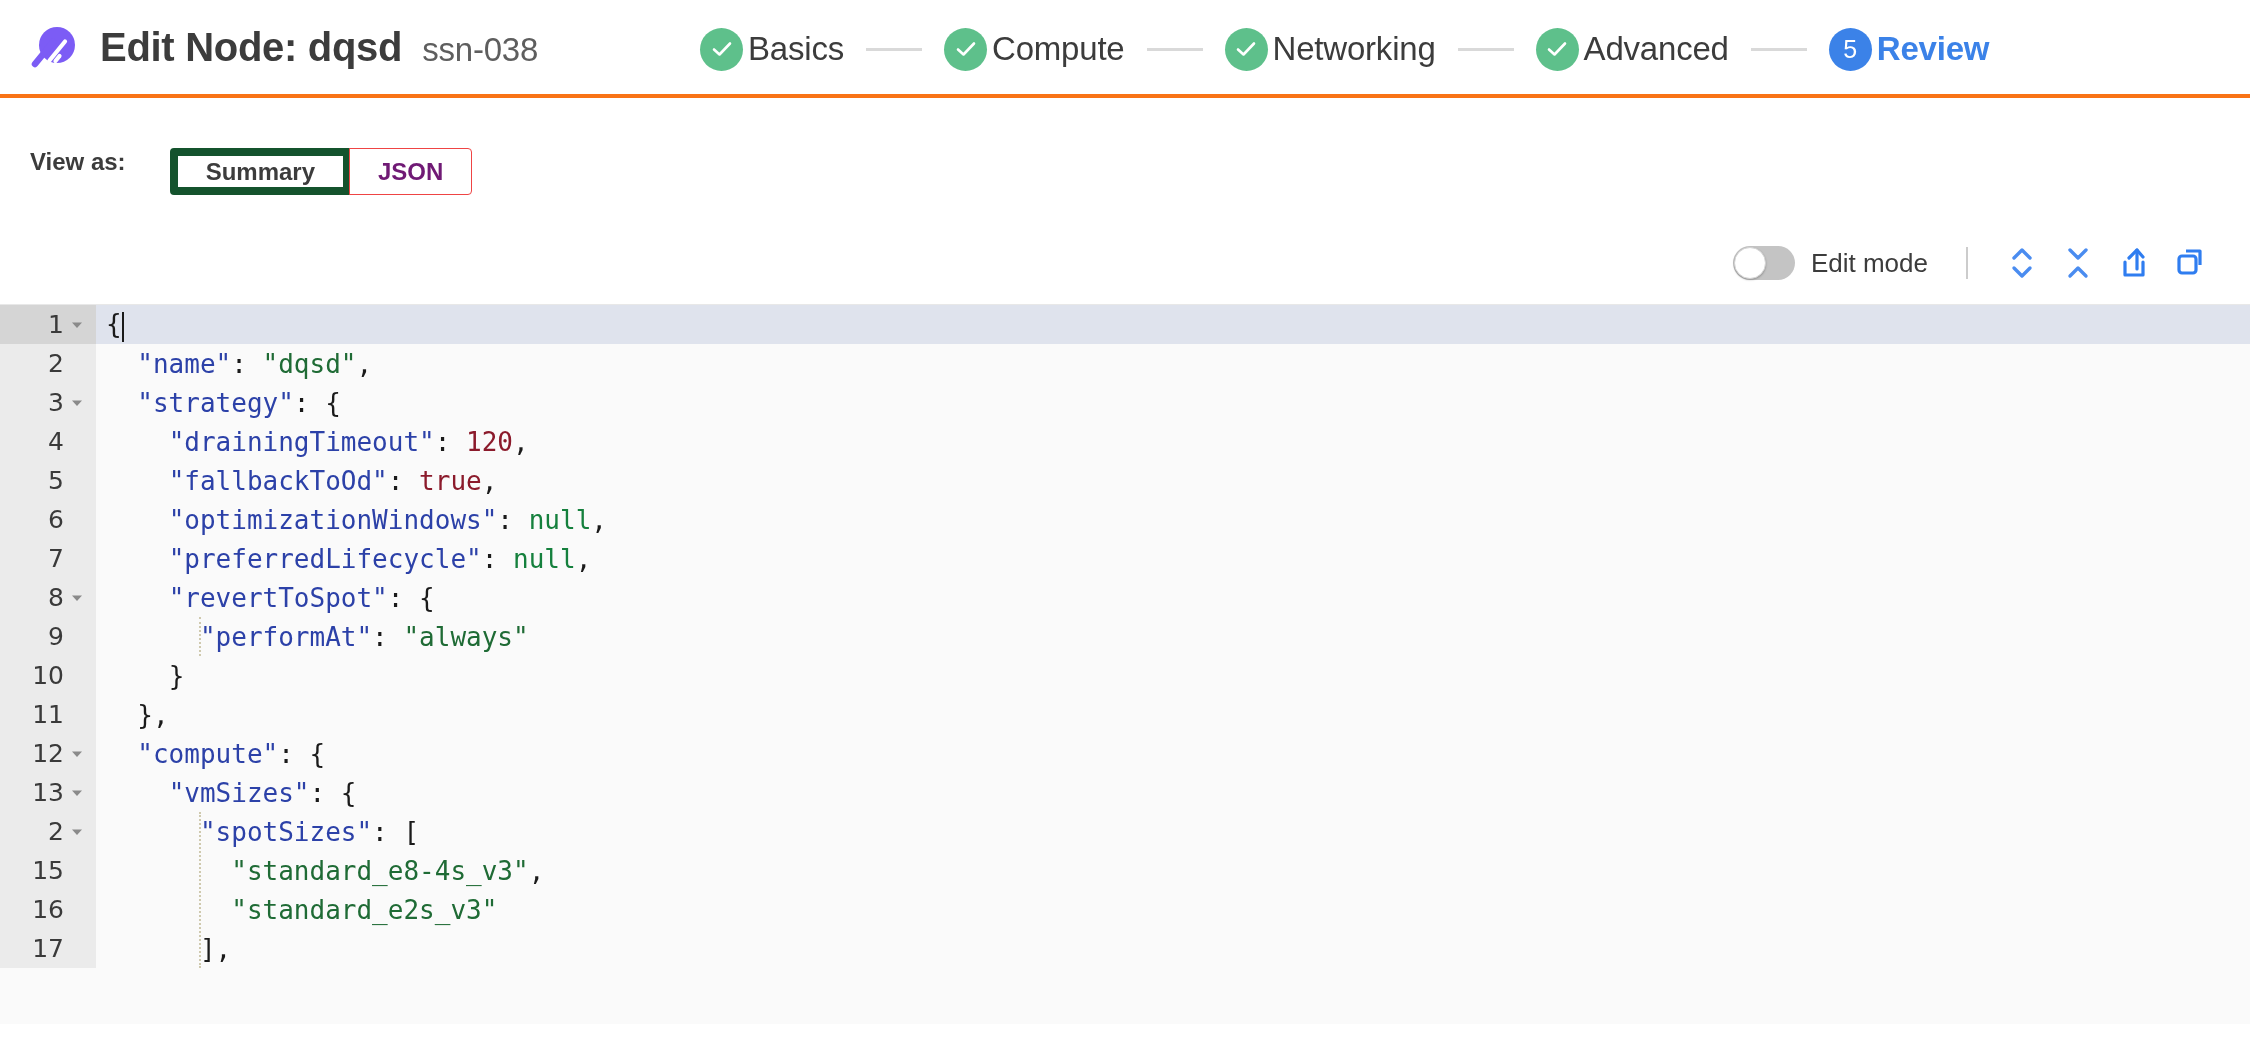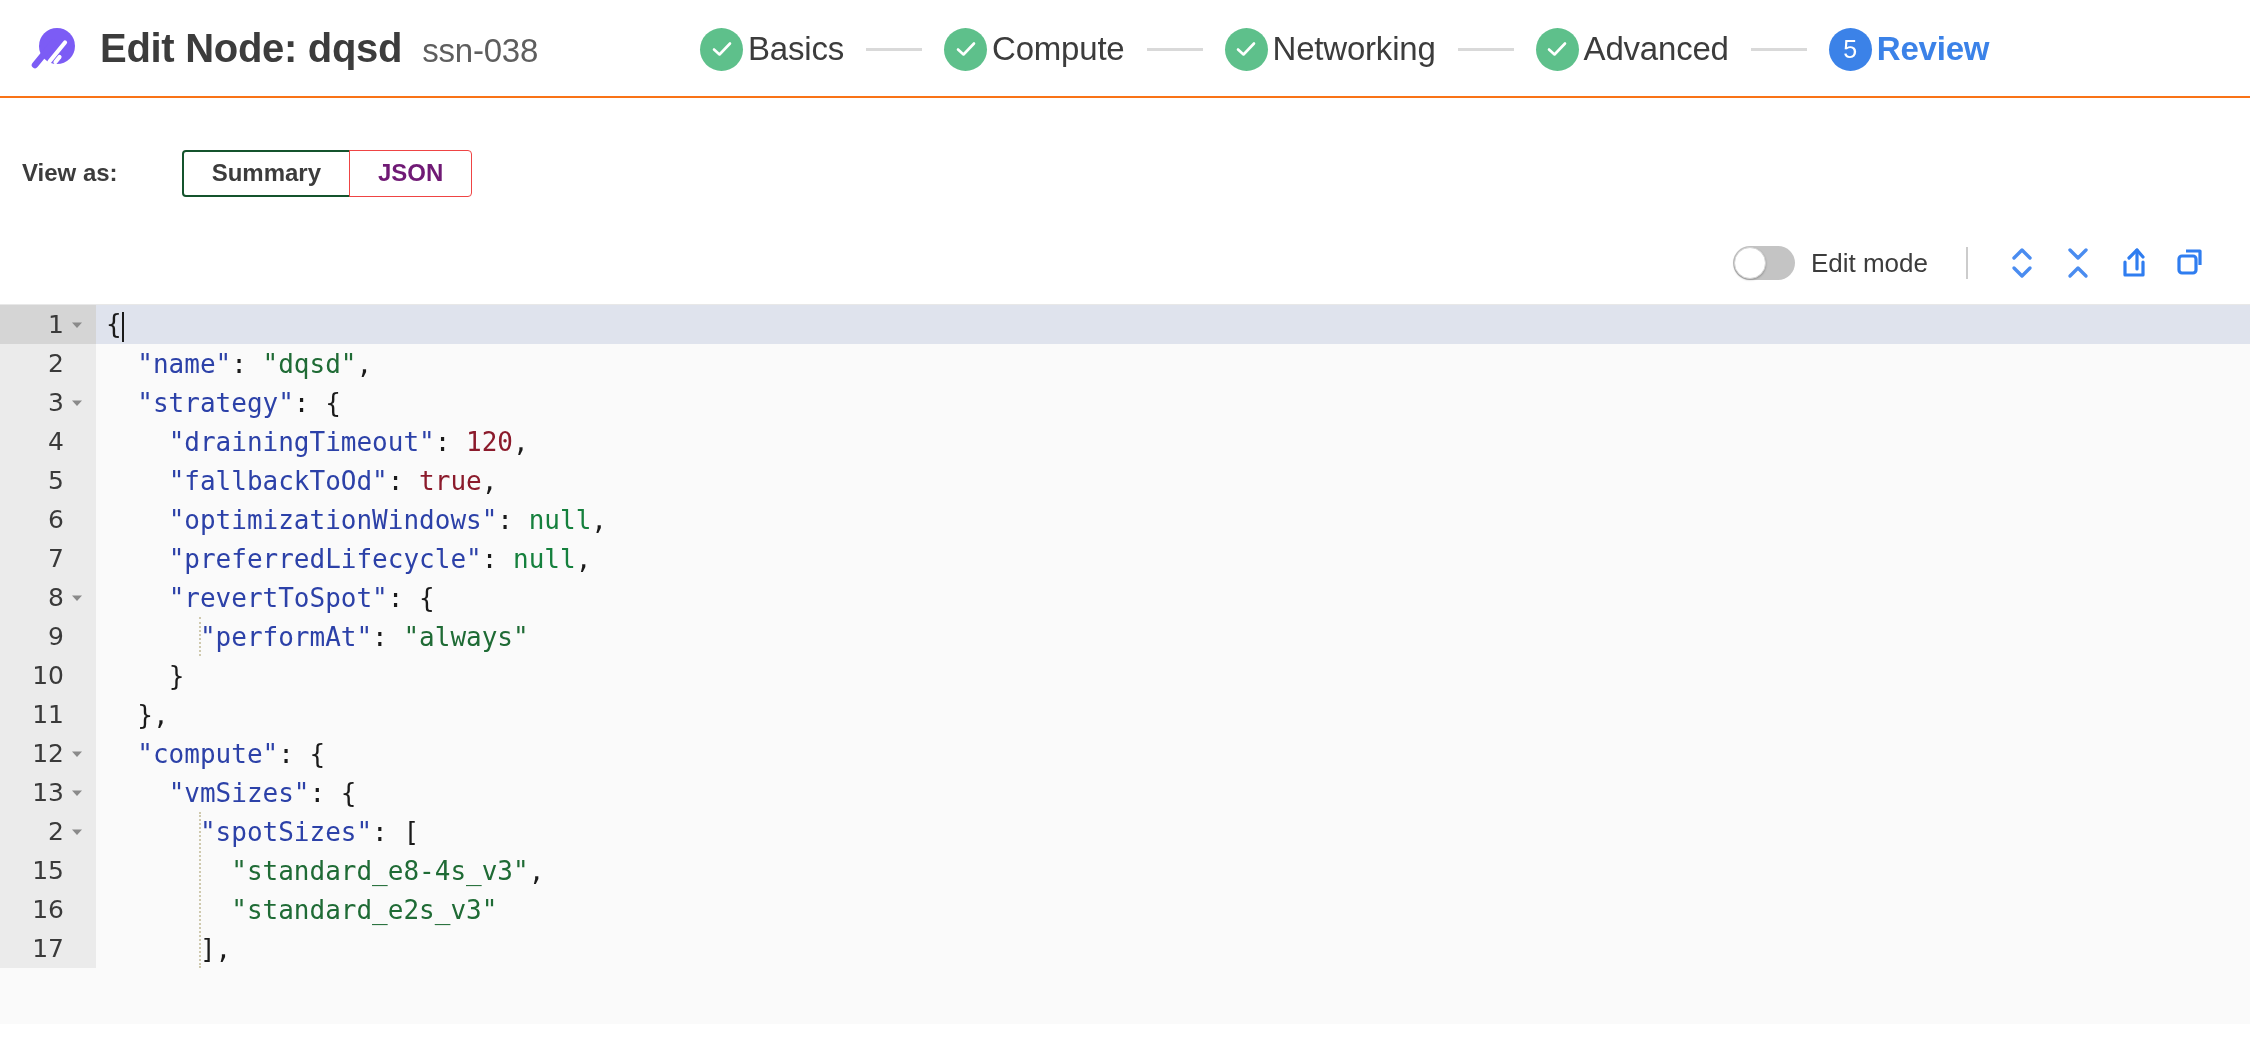--- a/index.html
+++ b/index.html
@@ -10,21 +10,21 @@
     font-family: "Liberation Sans", sans-serif;
     overflow: hidden;
   }
 
   
   .header {
     position: relative;
     height: 98px;
     display: flex;
     align-items: center;
-    border-bottom: 2px solid #f97316;
+    border-bottom: 4px solid #f97316;
     padding: 0 0 0 26px;
     overflow: hidden;
   }
   .logo {
     flex: 0 0 auto;
     width: 52px;
     height: 52px;
     position: relative;
     margin-right: 22px;
   }
@@ -98,22 +98,21 @@
     width: 56px;
     height: 3px;
     background: #d9d9d9;
     margin: 0 22px;
     flex: 0 0 auto;
   }
 
   
   .viewas-row {
     display: flex;
-    align-items: center;
-    padding-left: 22px;
+    padding-left: 30px;
     margin-top: 50px;
     height: 50px;
   }
   .viewas-label {
     font-size: 24px;
     font-weight: bold;
     color: #3c3c3c;
     margin-right: 44px;
   }
   .segmented {
@@ -121,25 +120,24 @@
     height: 47px;
   }
   .seg-btn {
     display: flex;
     align-items: center;
     justify-content: center;
     padding: 0 28px;
     font-size: 24px;
     font-weight: bold;
     background: #ffffff;
-    border: 2px solid #14532d;
+    border: 8px solid #14532d;
     color: #3c3c3c;
     cursor: pointer;
     border-radius: 4px 0 0 4px;
-    margin-left: 20px;
   }
   .seg-btn.active {
     border: 1px solid #ef4444;
     color: #701a75;
     border-radius: 0 4px 4px 0;
     margin-left: -2px;
     z-index: 2;
     position: relative;
   }
 

